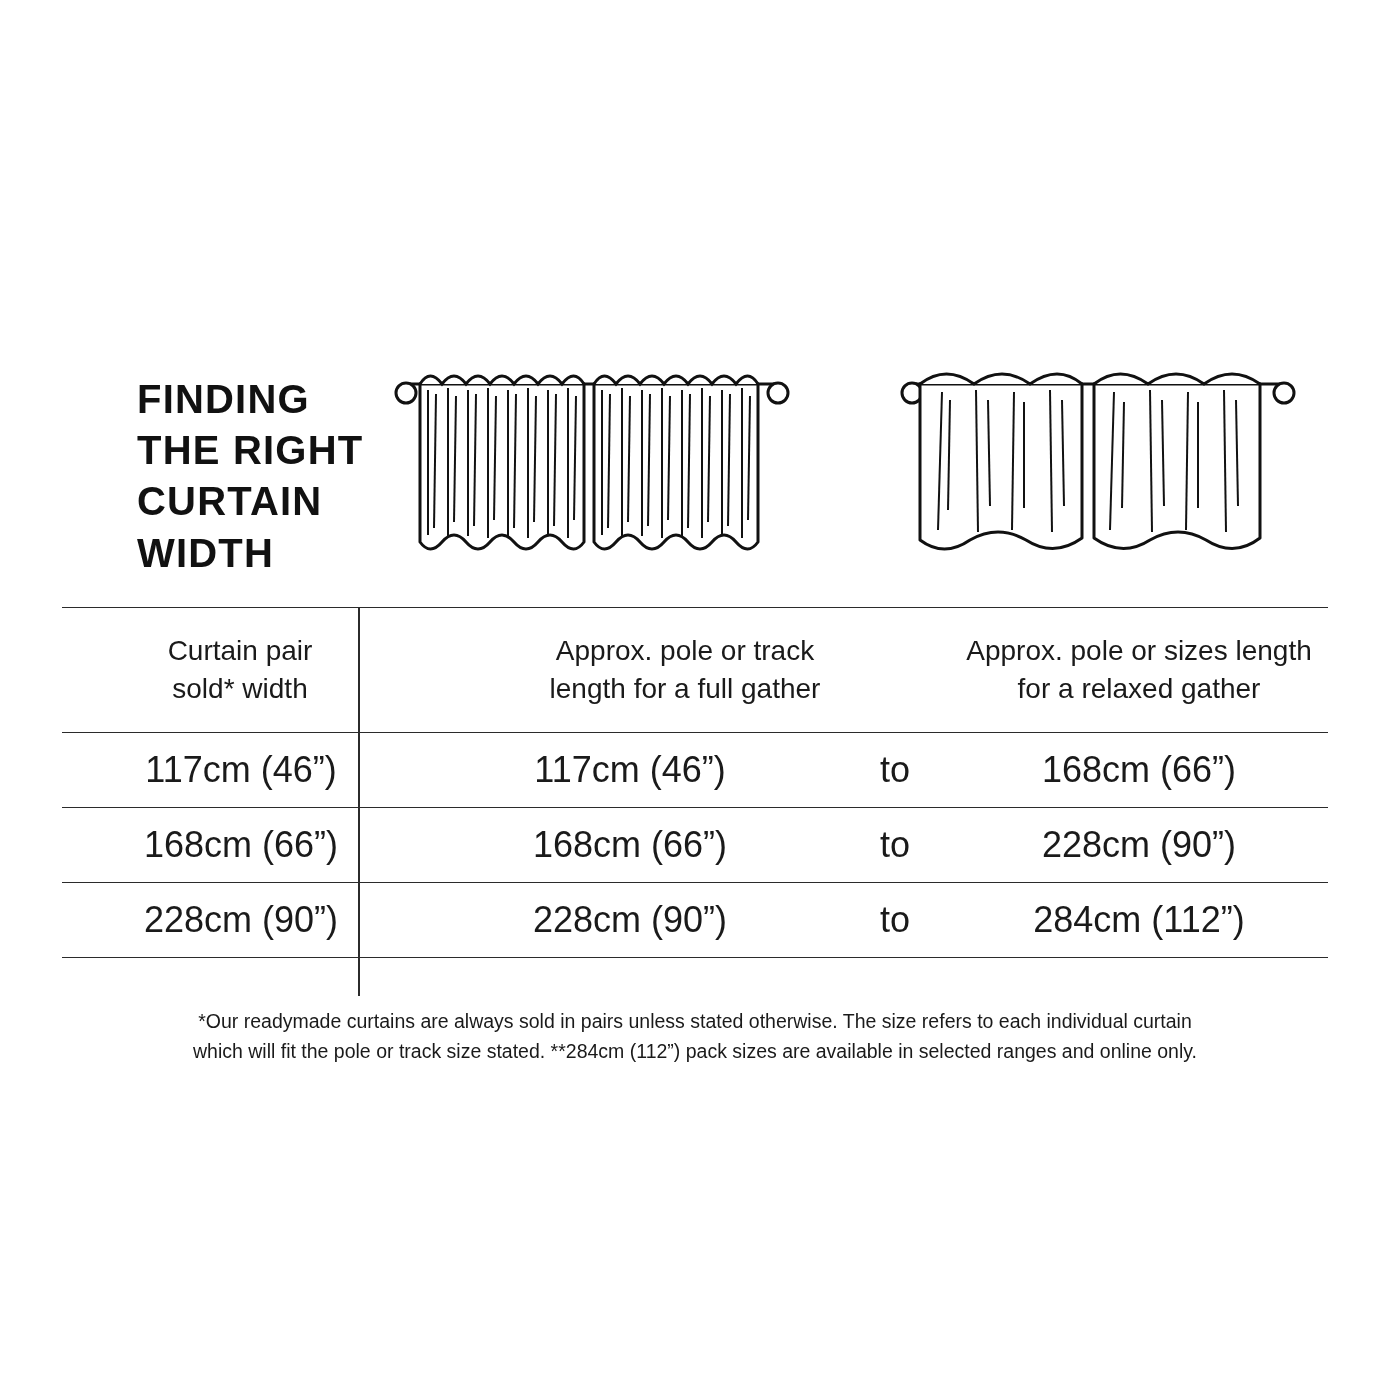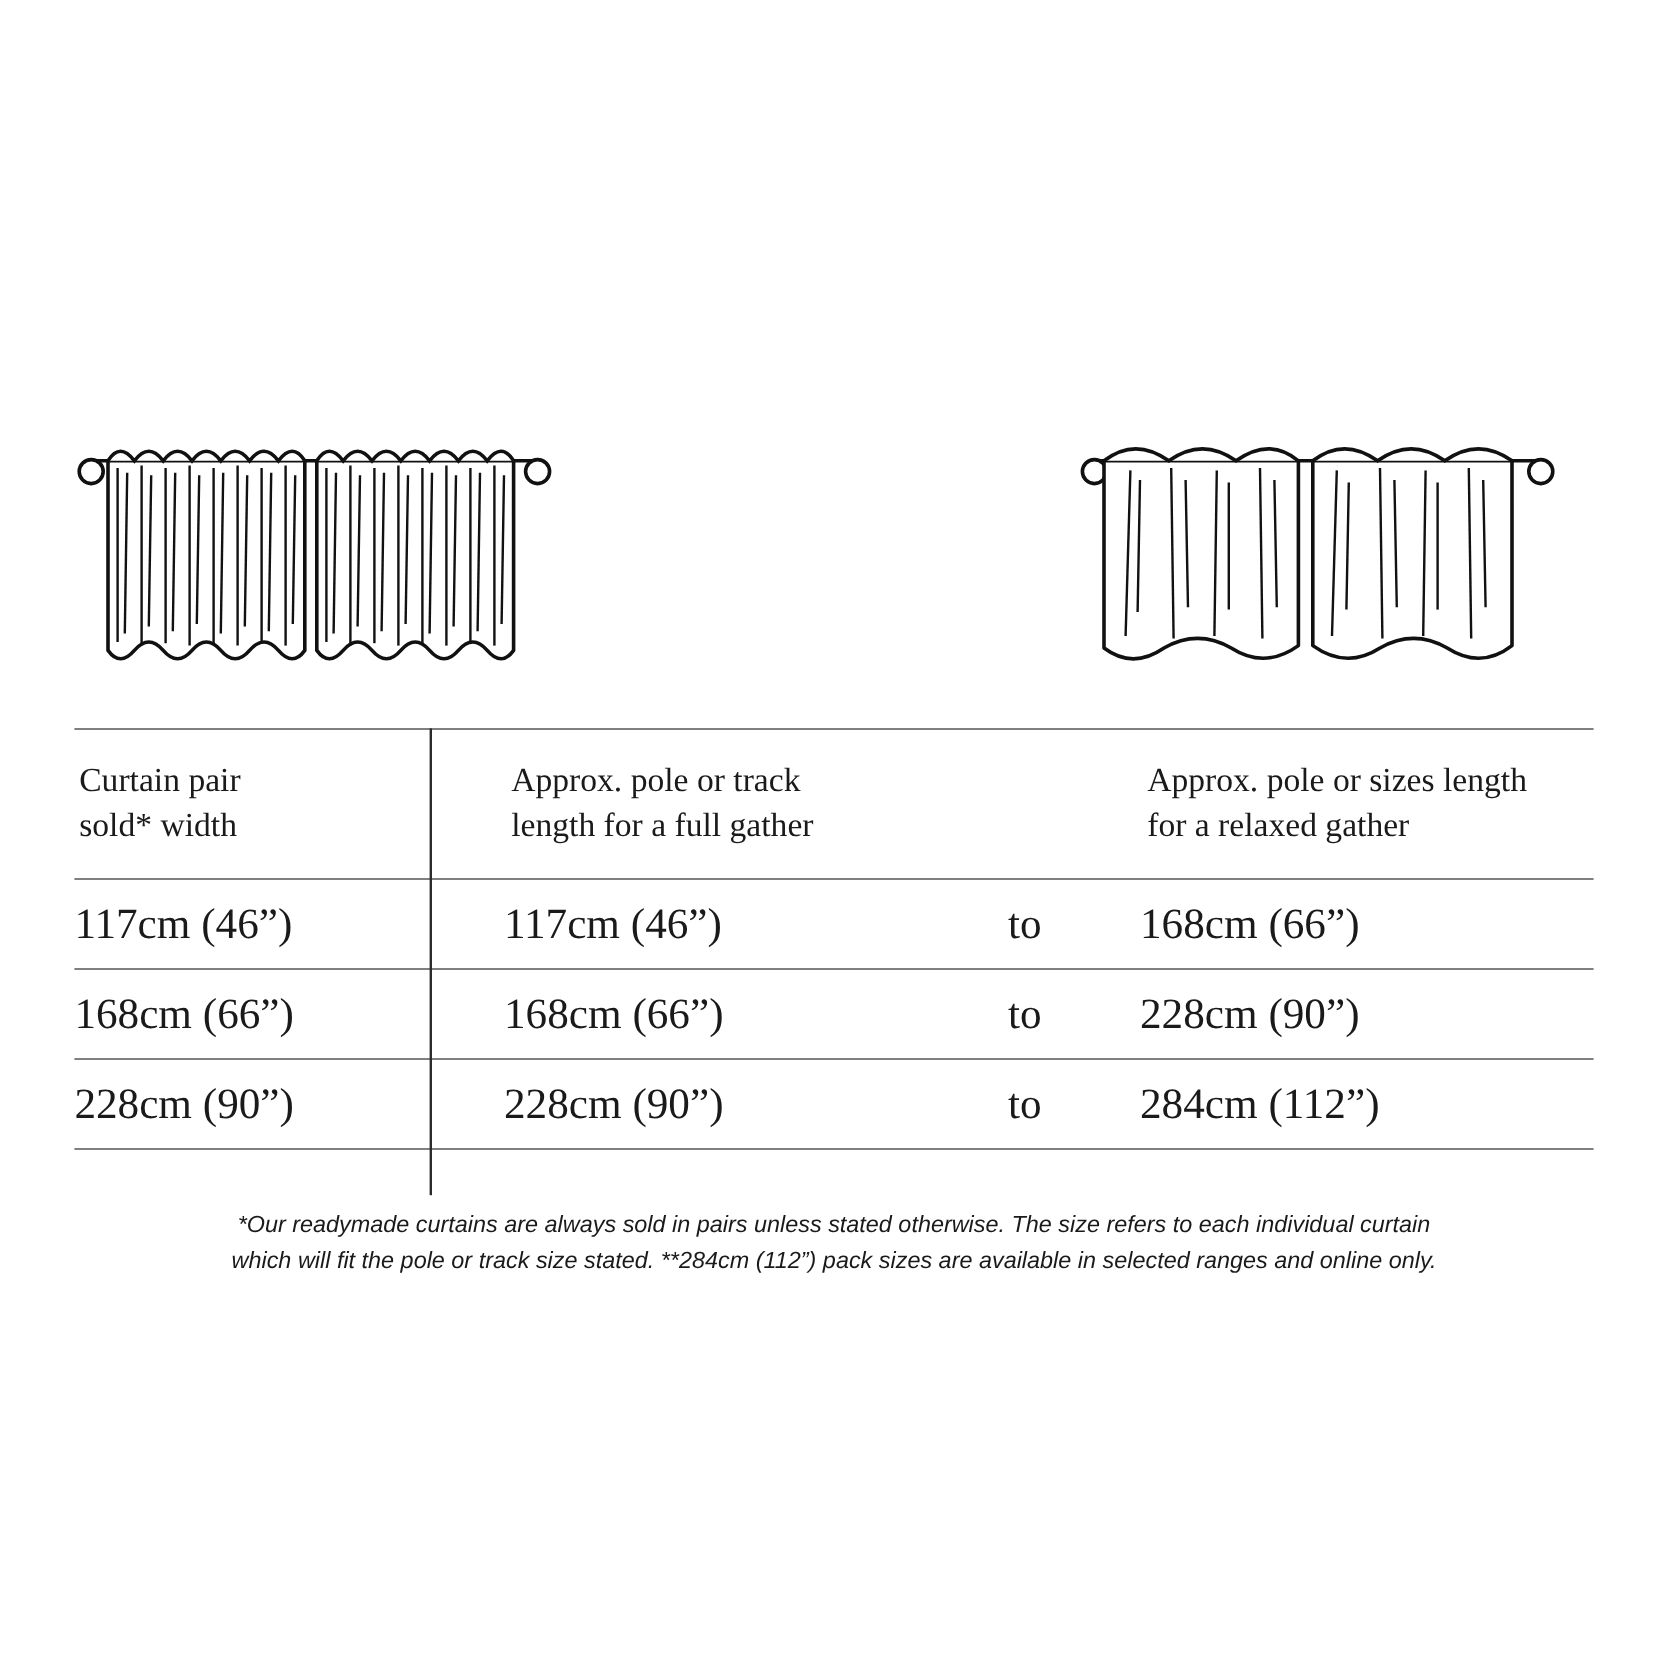--- a/index.html
+++ b/index.html
@@ -71,25 +71,25 @@
   .table col.c1 { width: 358px; }
   .table col.c2 { width: 420px; }
   .table col.c3 { width: 110px; }
   .table col.c4 { width: 378px; }
 
   .table tr { border-bottom: 1.6px solid #2b2b2b; }
   .table tr.head { border-top: 1.6px solid #2b2b2b; }
   .table tr.last { border-bottom: 1.6px solid #2b2b2b; }
 
   .table td {
+    text-align: center;
     vertical-align: middle;
     padding: 0;
     font-size: 29px;
     color: #1a1a1a;
-    font-family: Liberation Serif, serif;
   }
 
   .table .head td {
     font-size: 28px;
     line-height: 1.35;
     height: 108px;
     padding: 8px 6px;
   }
   .table .head td.h1 { padding-left: 4px; }
 
@@ -114,31 +114,36 @@
   
   .footnote {
     position: absolute;
     left: 150px;
     top: 1006px;
     width: 1090px;
     text-align: center;
     font-size: 19.5px;
     line-height: 1.55;
     color: #1a1a1a;
-    font-style: italic;
   }
   .footnote div { white-space: nowrap; }
 </style>
 </head>
 <body>
 
 <div class="sheet">
 
   <div class="top-block">
 
+    <div class="title">
+      <div>FINDING</div>
+      <div>THE RIGHT</div>
+      <div>CURTAIN</div>
+      <div>WIDTH</div>
+    </div>
 
     <div class="illus">
 
       <span>
         <svg width="400" height="215" viewBox="0 0 400 215" fill="none" xmlns="http://www.w3.org/2000/svg">
 
           <line x1="18" y1="24" x2="382" y2="24" stroke="#111" stroke-width="3"></line>
 
           <circle cx="14" cy="33" r="10" stroke="#111" stroke-width="3" fill="#fff"></circle>
           <circle cx="386" cy="33" r="10" stroke="#111" stroke-width="3" fill="#fff"></circle>

